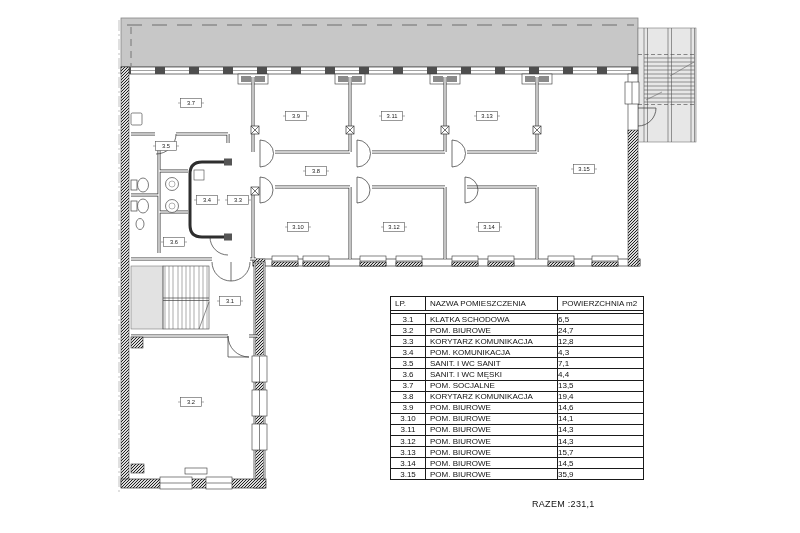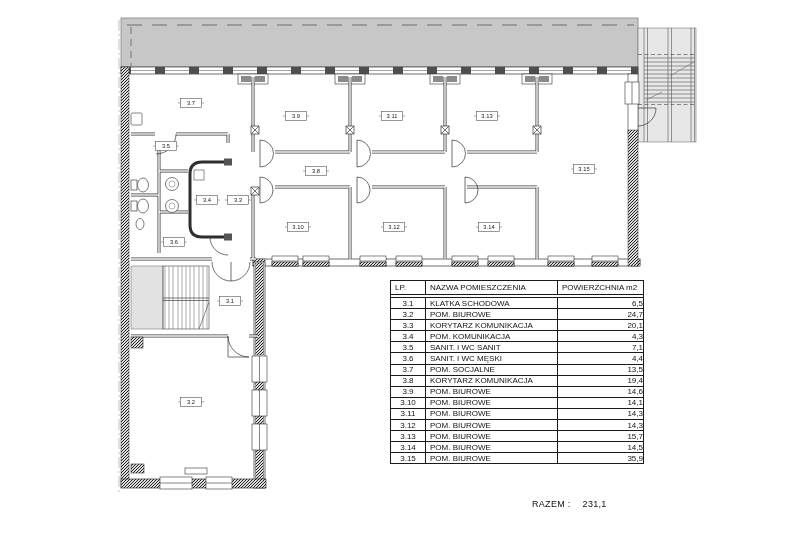--- a/index.html
+++ b/index.html
@@ -3,37 +3,37 @@
 <meta charset="utf-8">
 <style>
   html,body{margin:0;padding:0;}
   body{
     width:800px;height:533px;position:relative;background:#fff;overflow:hidden;
     font-family:"Liberation Sans","DejaVu Sans",sans-serif;color:#111;
   }
   #plan{position:absolute;left:0;top:0;}
   
   table.rooms{
-    position:absolute;left:390px;top:280px;width:253px;
+    position:absolute;left:390px;top:296px;width:253px;
     border-collapse:collapse;table-layout:fixed;
     font-size:8px;line-height:9px;color:#111;
   }
   table.rooms th, table.rooms td{
     border:1px solid #1a1a1a;font-weight:normal;white-space:nowrap;overflow:hidden;
     padding:0 0 0 4px;text-align:left;
   }
   table.rooms th{height:13px;}
   table.rooms td{height:10.1px;}
   table.rooms tr.sp td{height:2px;border-top:none;border-bottom:none;padding:0;}
   table.rooms .c0{text-align:center;padding:0;}
-  table.rooms .c2{text-align:right;padding:0;}
+  table.rooms .c2{text-align:left;padding:0;}
   .razem{
     position:absolute;left:532px;top:499px;font-size:9px;color:#111;letter-spacing:.3px;
   }
-  .razem .rv{margin-left:12px;}
+  .razem .rv{margin-left:0;}
   svg text.lbl{font-family:"Liberation Sans","DejaVu Sans",sans-serif;font-size:5.8px;fill:#222;}
 </style>
 </head>
 <body>
 
 <svg id="plan" width="800" height="533" viewBox="0 0 800 533" xmlns="http://www.w3.org/2000/svg">
   <defs>
     <pattern id="h" width="3" height="3" patternUnits="userSpaceOnUse">
       <rect width="3" height="3" fill="#dcdcdc"></rect>
       <path d="M0,3 L3,0" stroke="#222" stroke-width="1"></path>
@@ -375,21 +375,21 @@
         <td class="c2">6,5</td>
       </tr>
       <tr>
         <td class="c0">3.2</td>
         <td class="c1">POM. BIUROWE</td>
         <td class="c2">24,7</td>
       </tr>
       <tr>
         <td class="c0">3.3</td>
         <td class="c1">KORYTARZ KOMUNIKACJA</td>
-        <td class="c2">20,1</td>
+        <td class="c2">12,8</td>
       </tr>
       <tr>
         <td class="c0">3.4</td>
         <td class="c1">POM. KOMUNIKACJA</td>
         <td class="c2">4,3</td>
       </tr>
       <tr>
         <td class="c0">3.5</td>
         <td class="c1">SANIT. I WC SANIT</td>
         <td class="c2">7,1</td>

